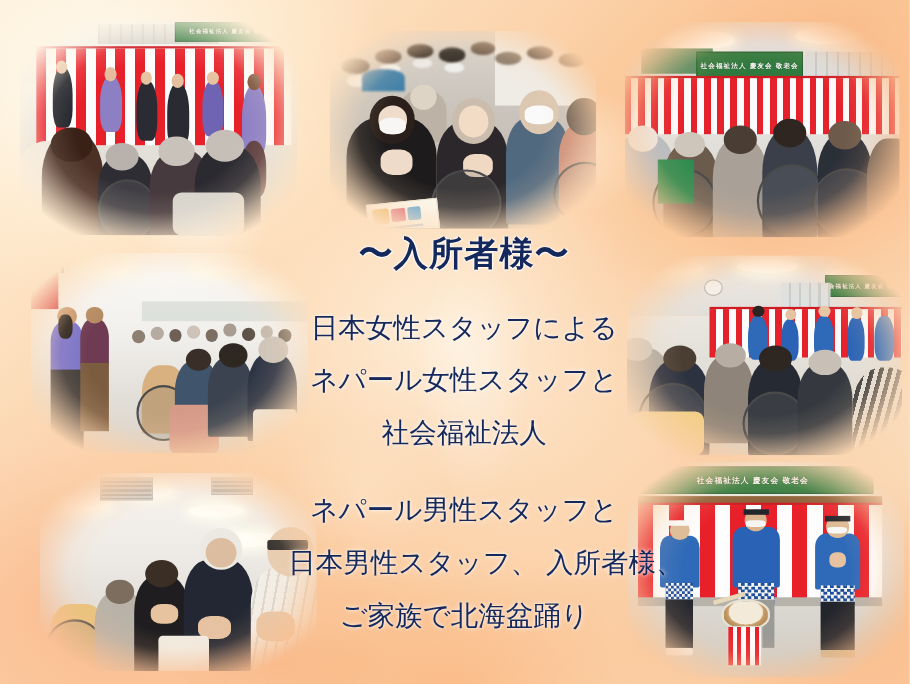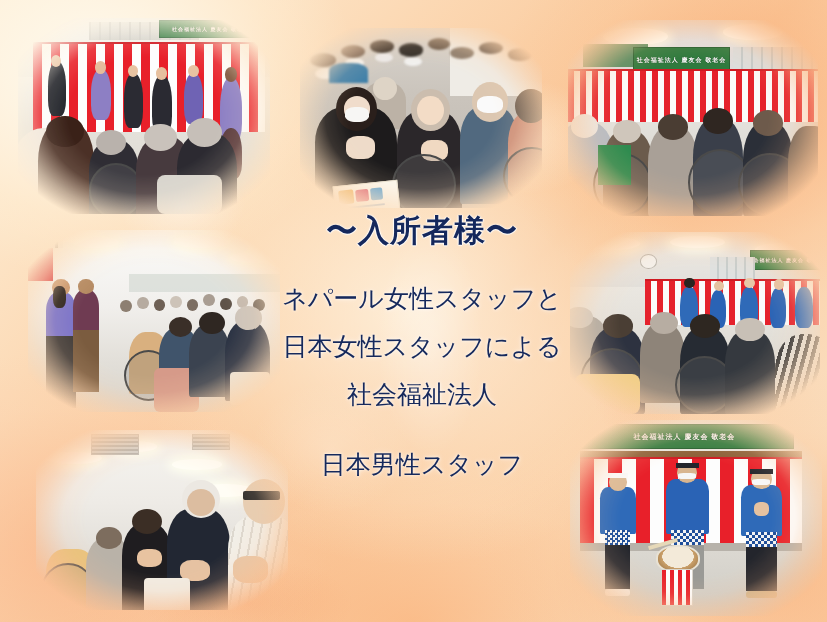--- a/index.html
+++ b/index.html
@@ -405,25 +405,27 @@
       <div style="position:absolute;left:72.4%;top:30%;width:7%;height:3.4%;background:#f8f8f8;border-radius:30%"></div>
       <div style="position:absolute;left:73%;top:42%;width:6%;height:7%;background:#e6c2a0;border-radius:40%"></div>
       <div style="position:absolute;left:70%;top:87%;width:12%;height:4%;background:#c9b48e;border-radius:3px"></div>
     </div>
   </div>
 
   <div class="textcol">
     <h1 class="title">〜入所者様〜</h1>
 
     <div class="para">
+      <div class="line">日本女性スタッフによる</div>
       <div class="line">ネパール女性スタッフと</div>
-      <div class="line">日本女性スタッフによる</div>
       <div class="line">社会福祉法人</div>
     </div>
 
     <div class="gap"></div>
 
     <div class="para">
-      <div class="line">日本男性スタッフ</div>
+      <div class="line">ネパール男性スタッフと</div>
+      <div class="line">日本男性スタッフ、 入所者様、</div>
+      <div class="line">ご家族で北海盆踊り</div>
     </div>
   </div>
 
 </div>
 
 </body></html>

